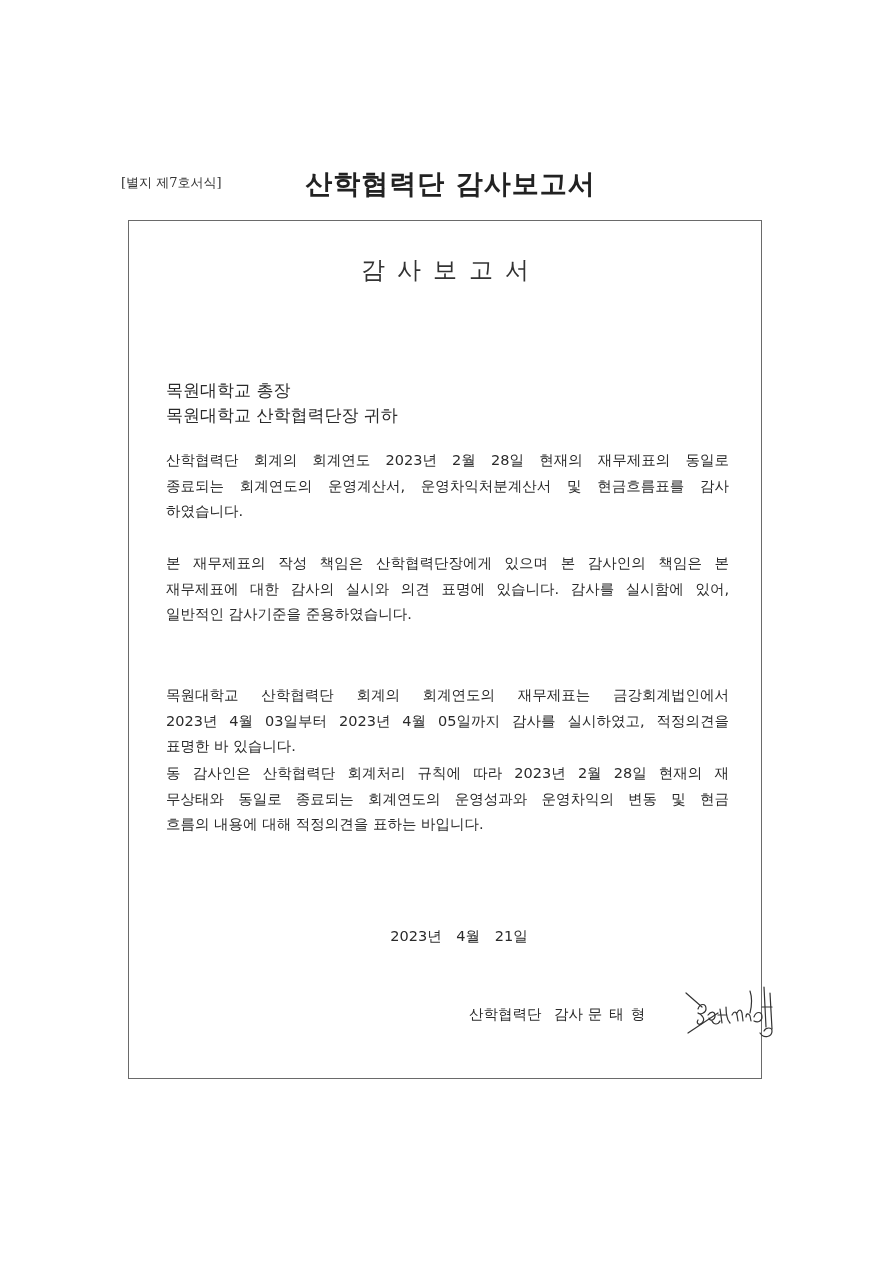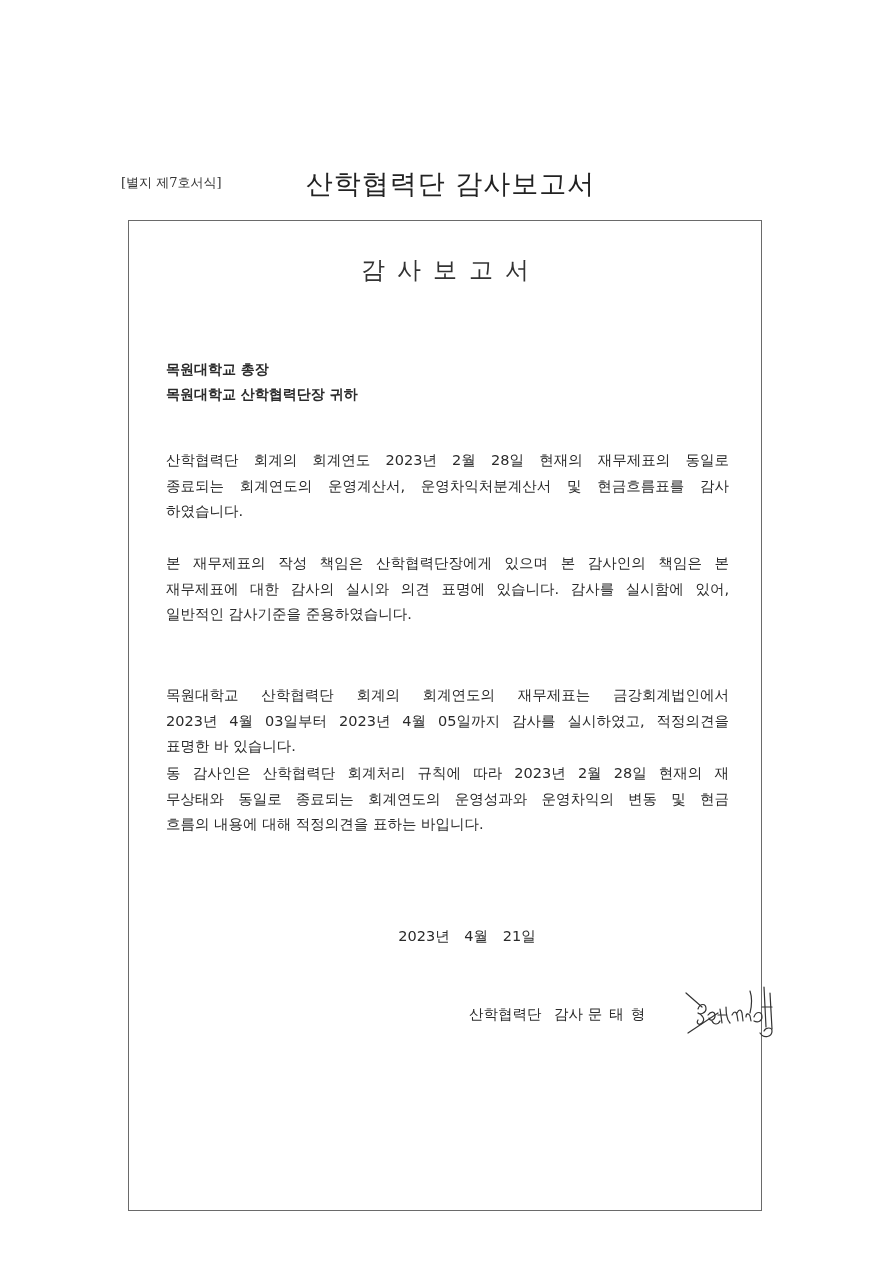--- a/index.html
+++ b/index.html
@@ -10,53 +10,52 @@
     }
     .form-label {
       position: absolute; left: 121px; top: 146px;
       font-size: 13px; color: #333;
       font-family: "DejaVu Serif", serif; letter-spacing: 0; margin-top: 28px;
     }
     .doc-title {
       position: absolute; left: 0; width: 893px; top: 166px;
       text-align: center; padding-left: 8px; box-sizing: border-box;
       font-family: "DejaVu Sans", "Liberation Sans", sans-serif;
-      font-weight: normal; font-size: 27px; color: #222; letter-spacing: 1px;
+      font-weight: bold; font-size: 27px; color: #222; letter-spacing: 1px;
     }
     .report-box {
       position: absolute; left: 128px; top: 220px;
-      width: 634px; height: 991px;
+      width: 634px; height: 859px;
       border: 1.5px solid #6a6a6a; box-sizing: border-box;
     }
     .box-title {
       position: absolute; left: 0; width: 100%; top: 33px;
       text-align: center; font-size: 24px; color: #333;
       letter-spacing: 12px; padding-left: 12px; box-sizing: border-box;
       font-family: "DejaVu Serif", serif;
     }
     .recipients {
-      position: absolute; left: 37px; top: 136px;
-      font-size: 14px; line-height: 25px; color: #2a2a2a;
+      position: absolute; left: 37px; top: 157px;
+      font-size: 17px; line-height: 25px; color: #2a2a2a;
       font-family: "DejaVu Sans", sans-serif;
-      font-weight: bold;
     }
     .para {
       position: absolute; left: 37px; width: 563px;
       font-size: 14.5px; line-height: 25.5px; color: #2a2a2a;
       text-align: justify;
       font-family: "DejaVu Sans", sans-serif;
     }
     .para .line { display: block; white-space: nowrap; text-align-last: justify; }
     .para .line.last { text-align-last: left; }
     .p1 { top: 227px; }
     .p2 { top: 330px; }
     .p3 { top: 462px; }
     .p4 { top: 540px; }
     .date {
-      position: absolute; left: 16px; width: 100%; top: 706px;
+      position: absolute; left: 8px; width: 100%; top: 706px;
       text-align: center; font-size: 14.5px; color: #2a2a2a;
       font-family: "DejaVu Sans", sans-serif; padding-left: 12px; box-sizing: border-box;
       word-spacing: 10px;
     }
     .signer {
       position: absolute; left: 340px; top: 784px;
       font-size: 14.5px; color: #2a2a2a;
       font-family: "DejaVu Sans", sans-serif;
     }
     .signer .org { margin-right: 8px; }

